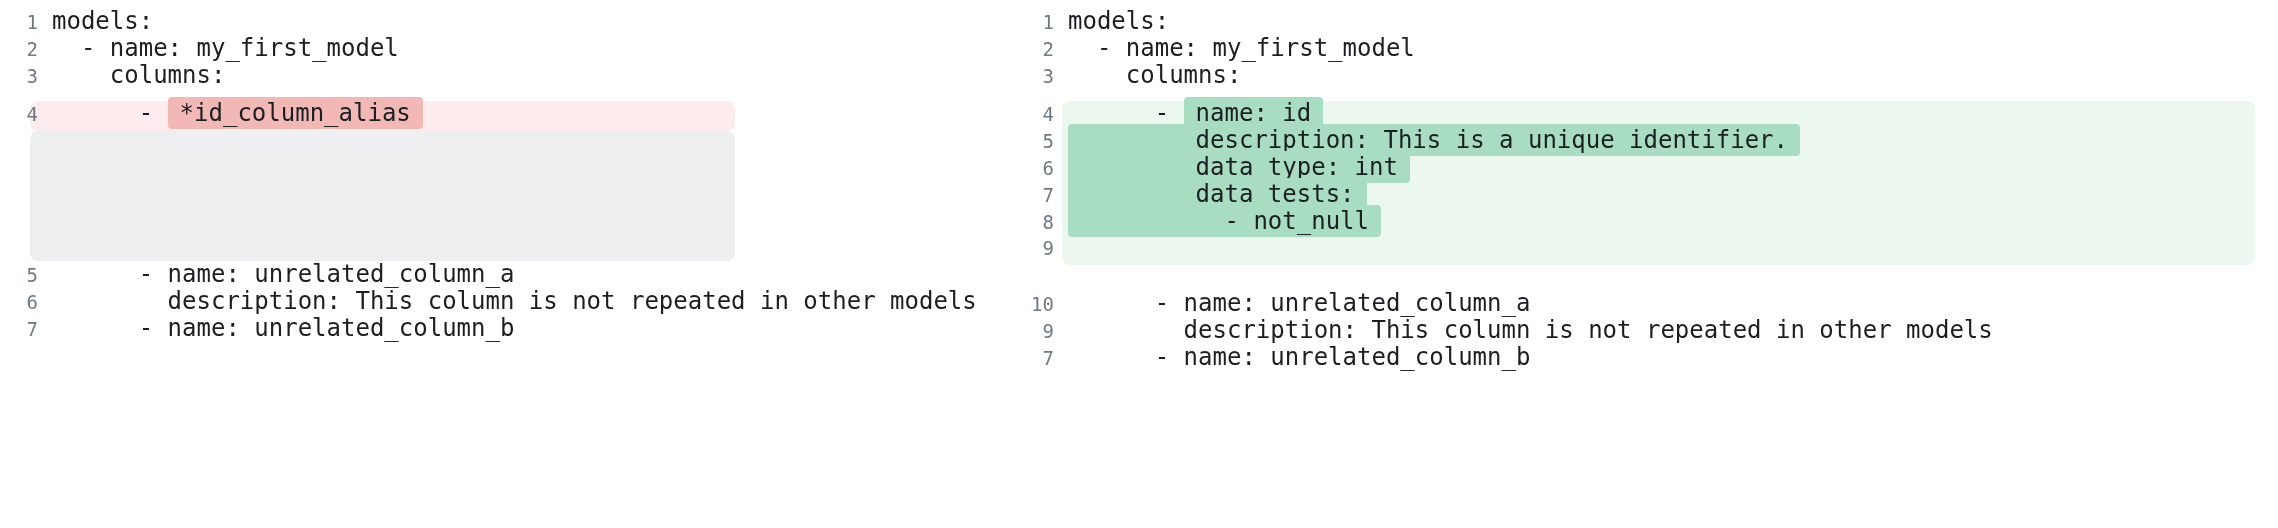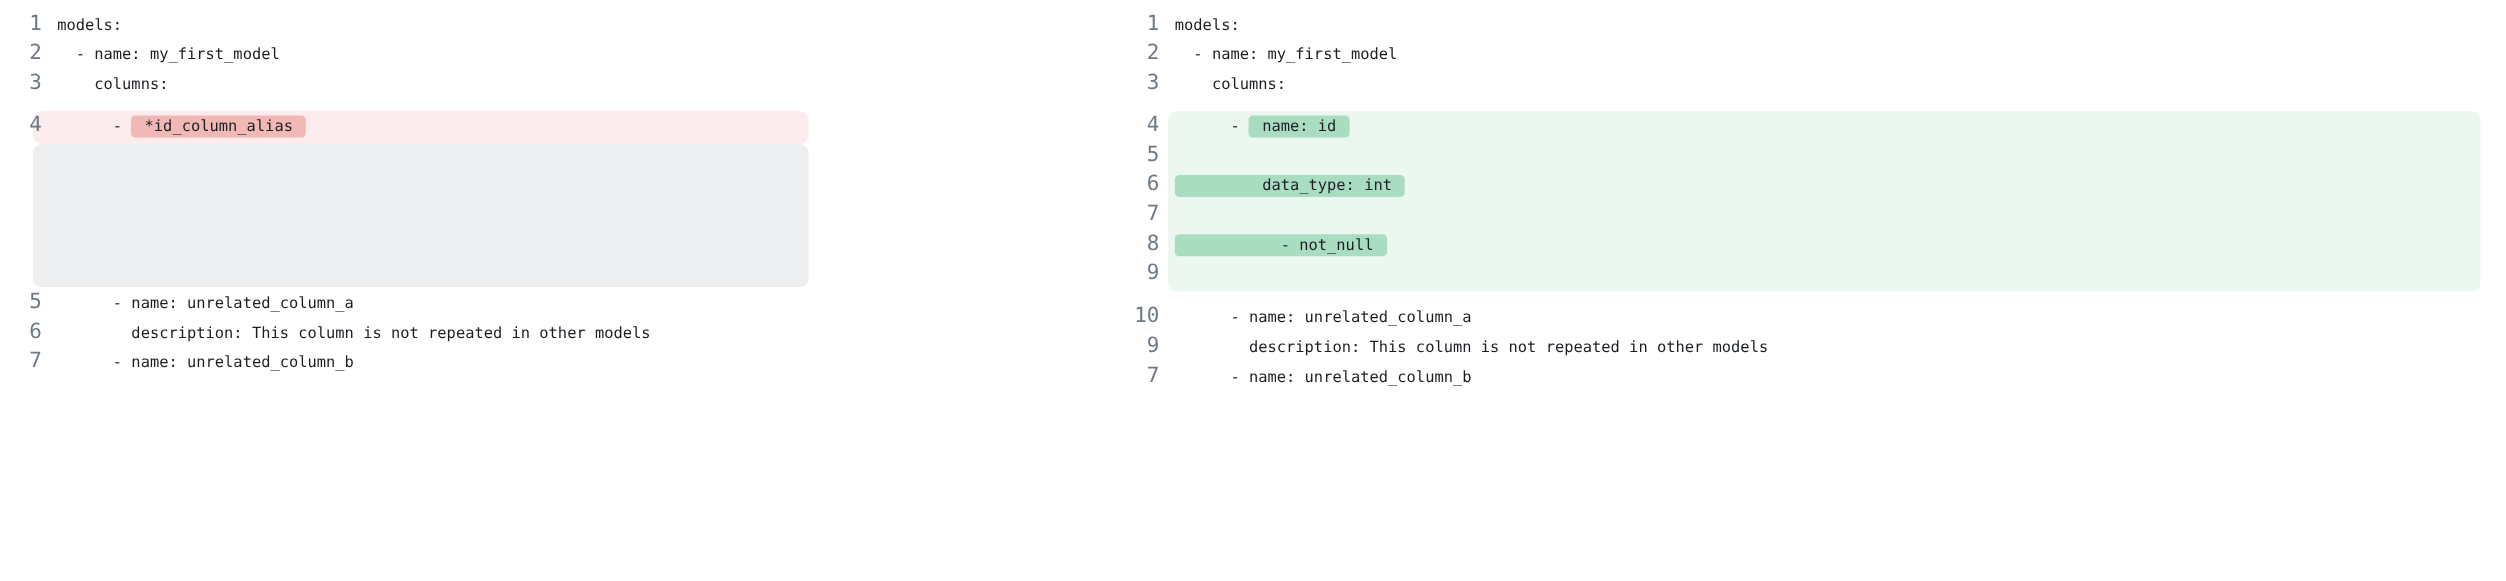--- a/index.html
+++ b/index.html
@@ -63,21 +63,21 @@
     font-size: 19px;
     padding-right: 0;
     user-select: none;
   }
   .lineno-wide {
     width: 44px;
     min-width: 44px;
   }
 
   .content {
-    font-size: 14px;
+    font-size: 24px;
     color: #1b1f23;
     padding-left: 14px;
     white-space: pre;
   }
 
   .mark {
     border-radius: 4px;
     padding: 2px 12px;
   }
   .mark-red   { background: #f2b8b5; }
@@ -166,41 +166,43 @@
           <span class="content">    columns:</span>
         </div>
 
         <div class="row" style="margin-top:11px;">
           <span class="lineno lineno-wide">4</span>
           <span class="content"><span>      - </span><span class="mark mark-green">name: id</span></span>
         </div>
 
         <div class="row">
           <span class="lineno lineno-wide">5</span>
+          <span class="content"><span class="mark mark-green">        description: This is a unique identifier.</span></span>
         </div>
 
         <div class="row">
           <span class="lineno lineno-wide">6</span>
           <span class="content"><span class="mark mark-green">        data_type: int</span></span>
         </div>
 
         <div class="row">
           <span class="lineno lineno-wide">7</span>
+          <span class="content"><span class="mark mark-green">        data_tests:</span></span>
         </div>
 
         <div class="row">
           <span class="lineno lineno-wide">8</span>
           <span class="content"><span class="mark mark-green">          - not_null</span></span>
         </div>
 
         <div class="row">
           <span class="lineno lineno-wide">9</span>
         </div>
 
-        <div class="row" style="margin-top:12px;">
+        <div class="row" style="margin-top:28px;">
           <span class="lineno lineno-wide">10</span>
           <span class="content">      - name: unrelated_column_a</span>
         </div>
 
         <div class="row">
           <span class="lineno lineno-wide">9</span>
           <span class="content">        description: This column is not repeated in other models</span>
         </div>
 
         <div class="row">

